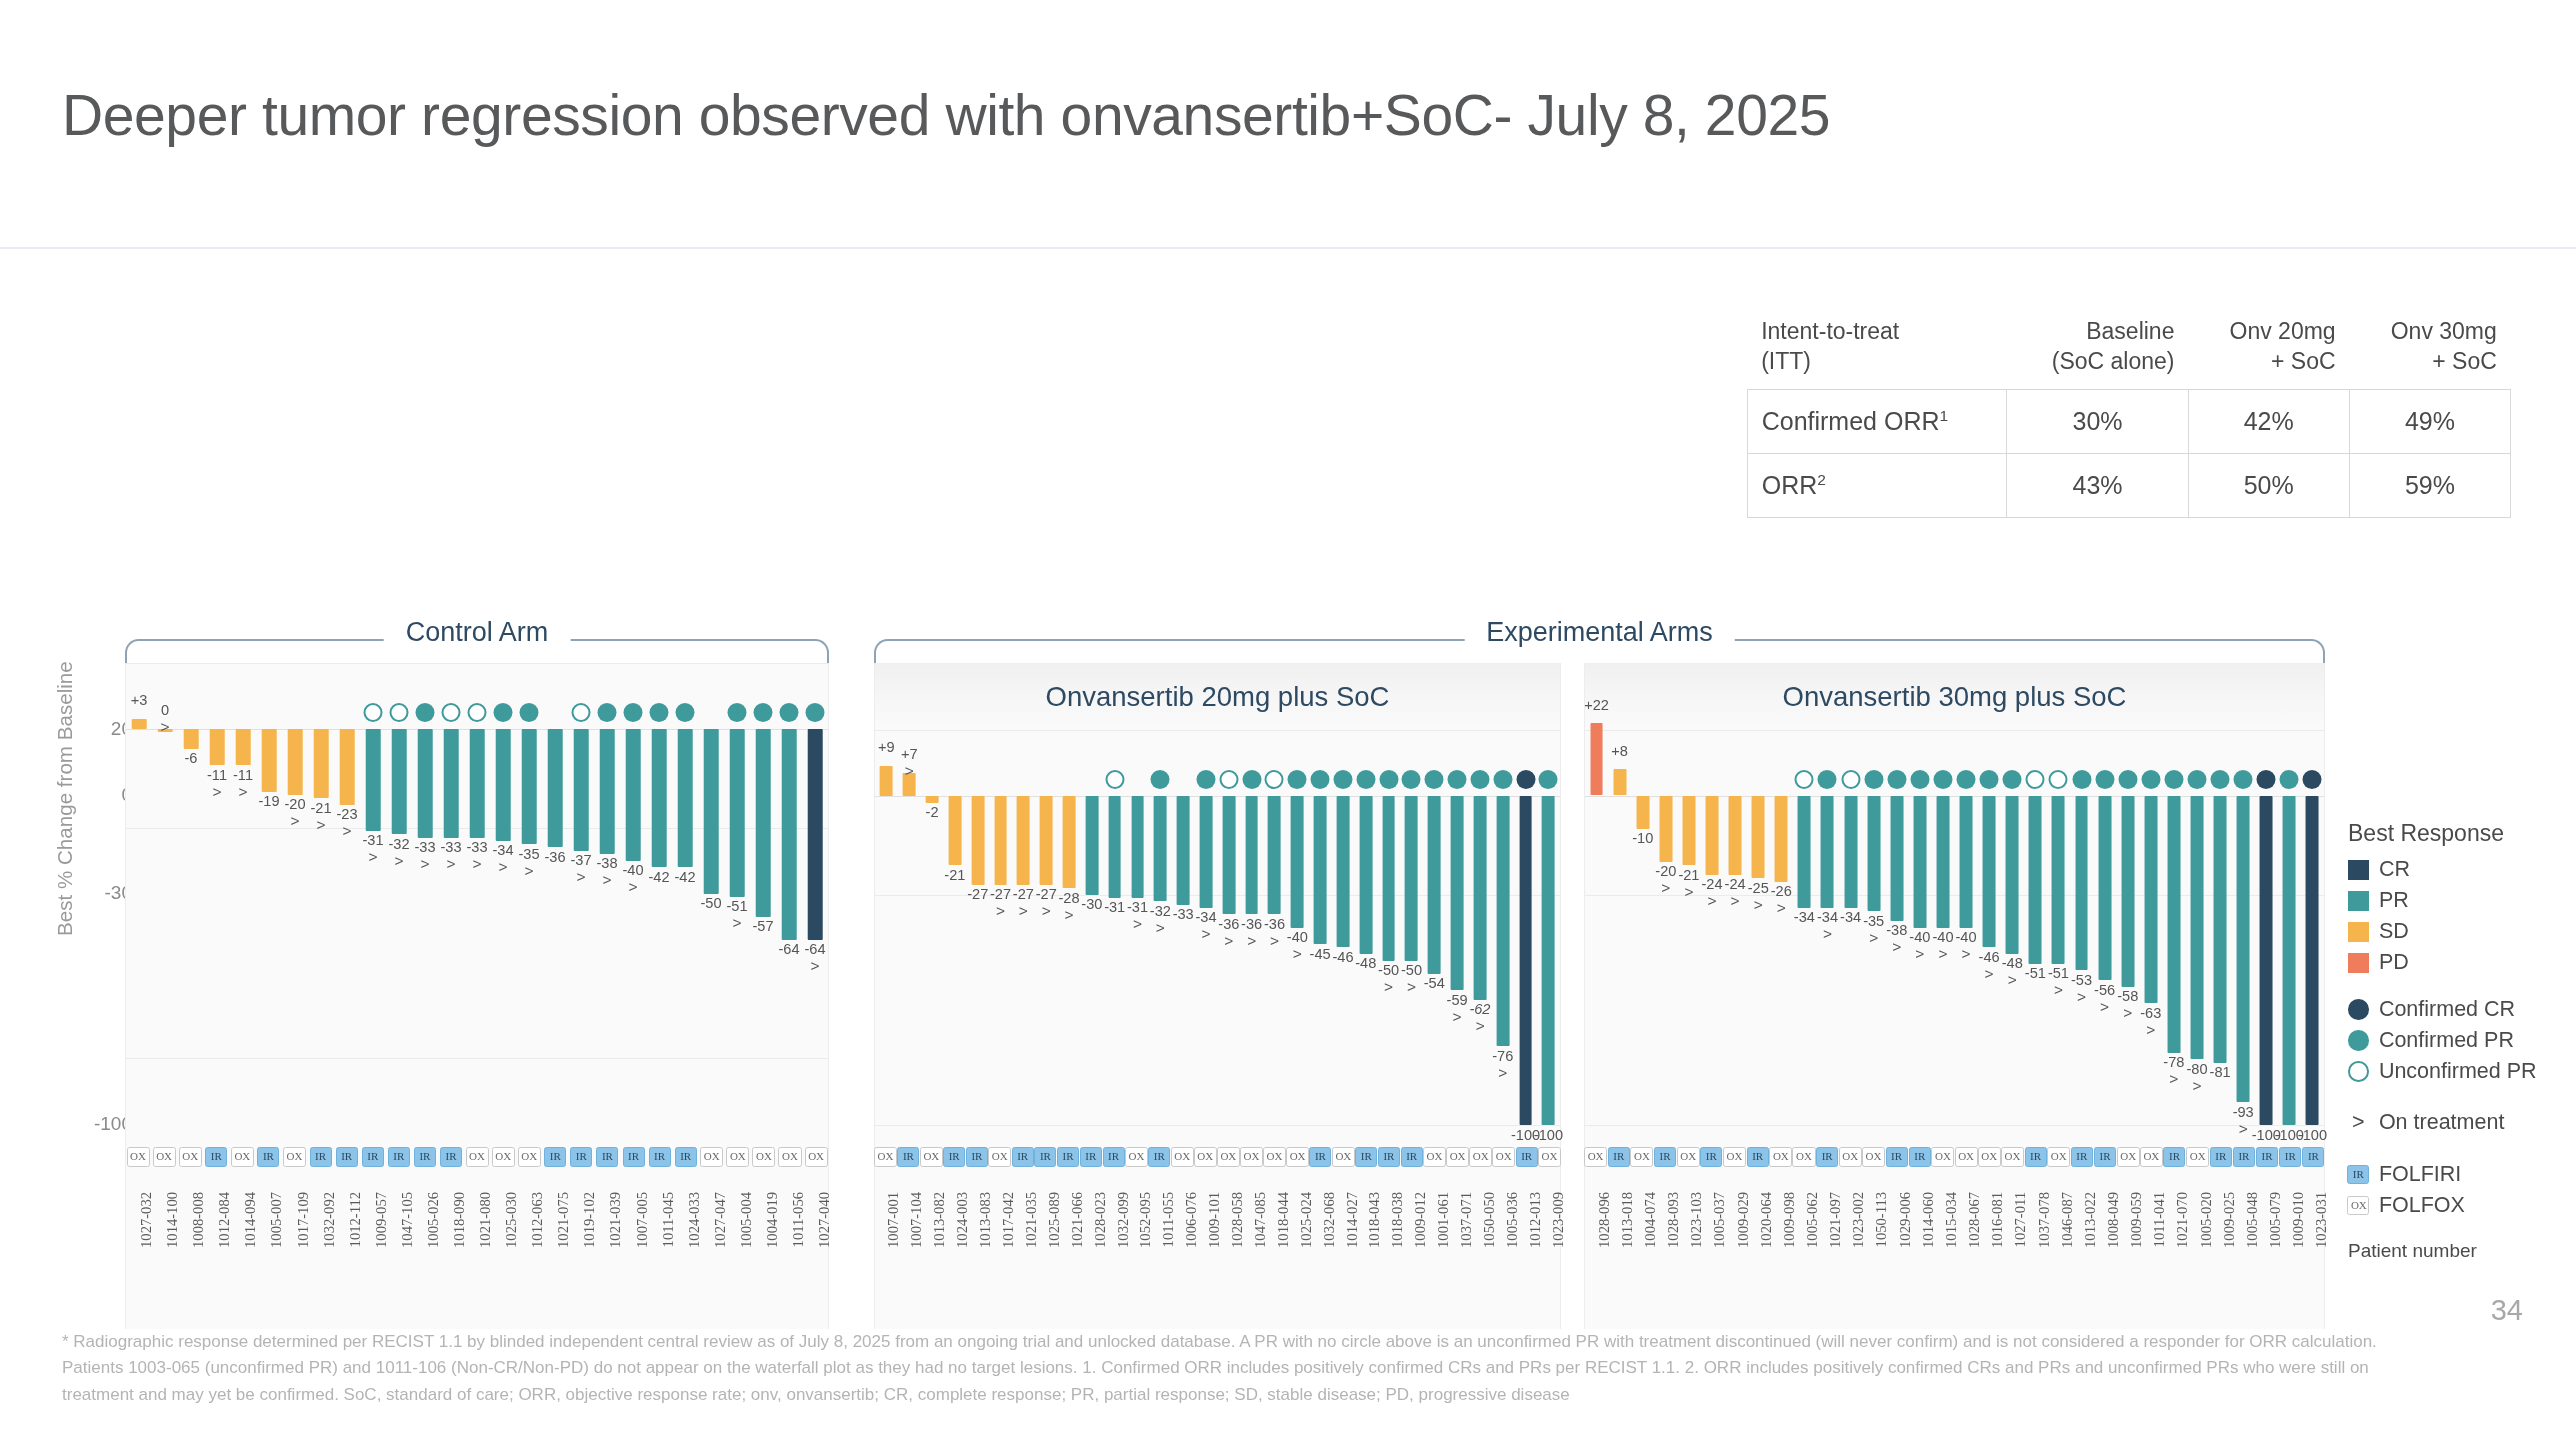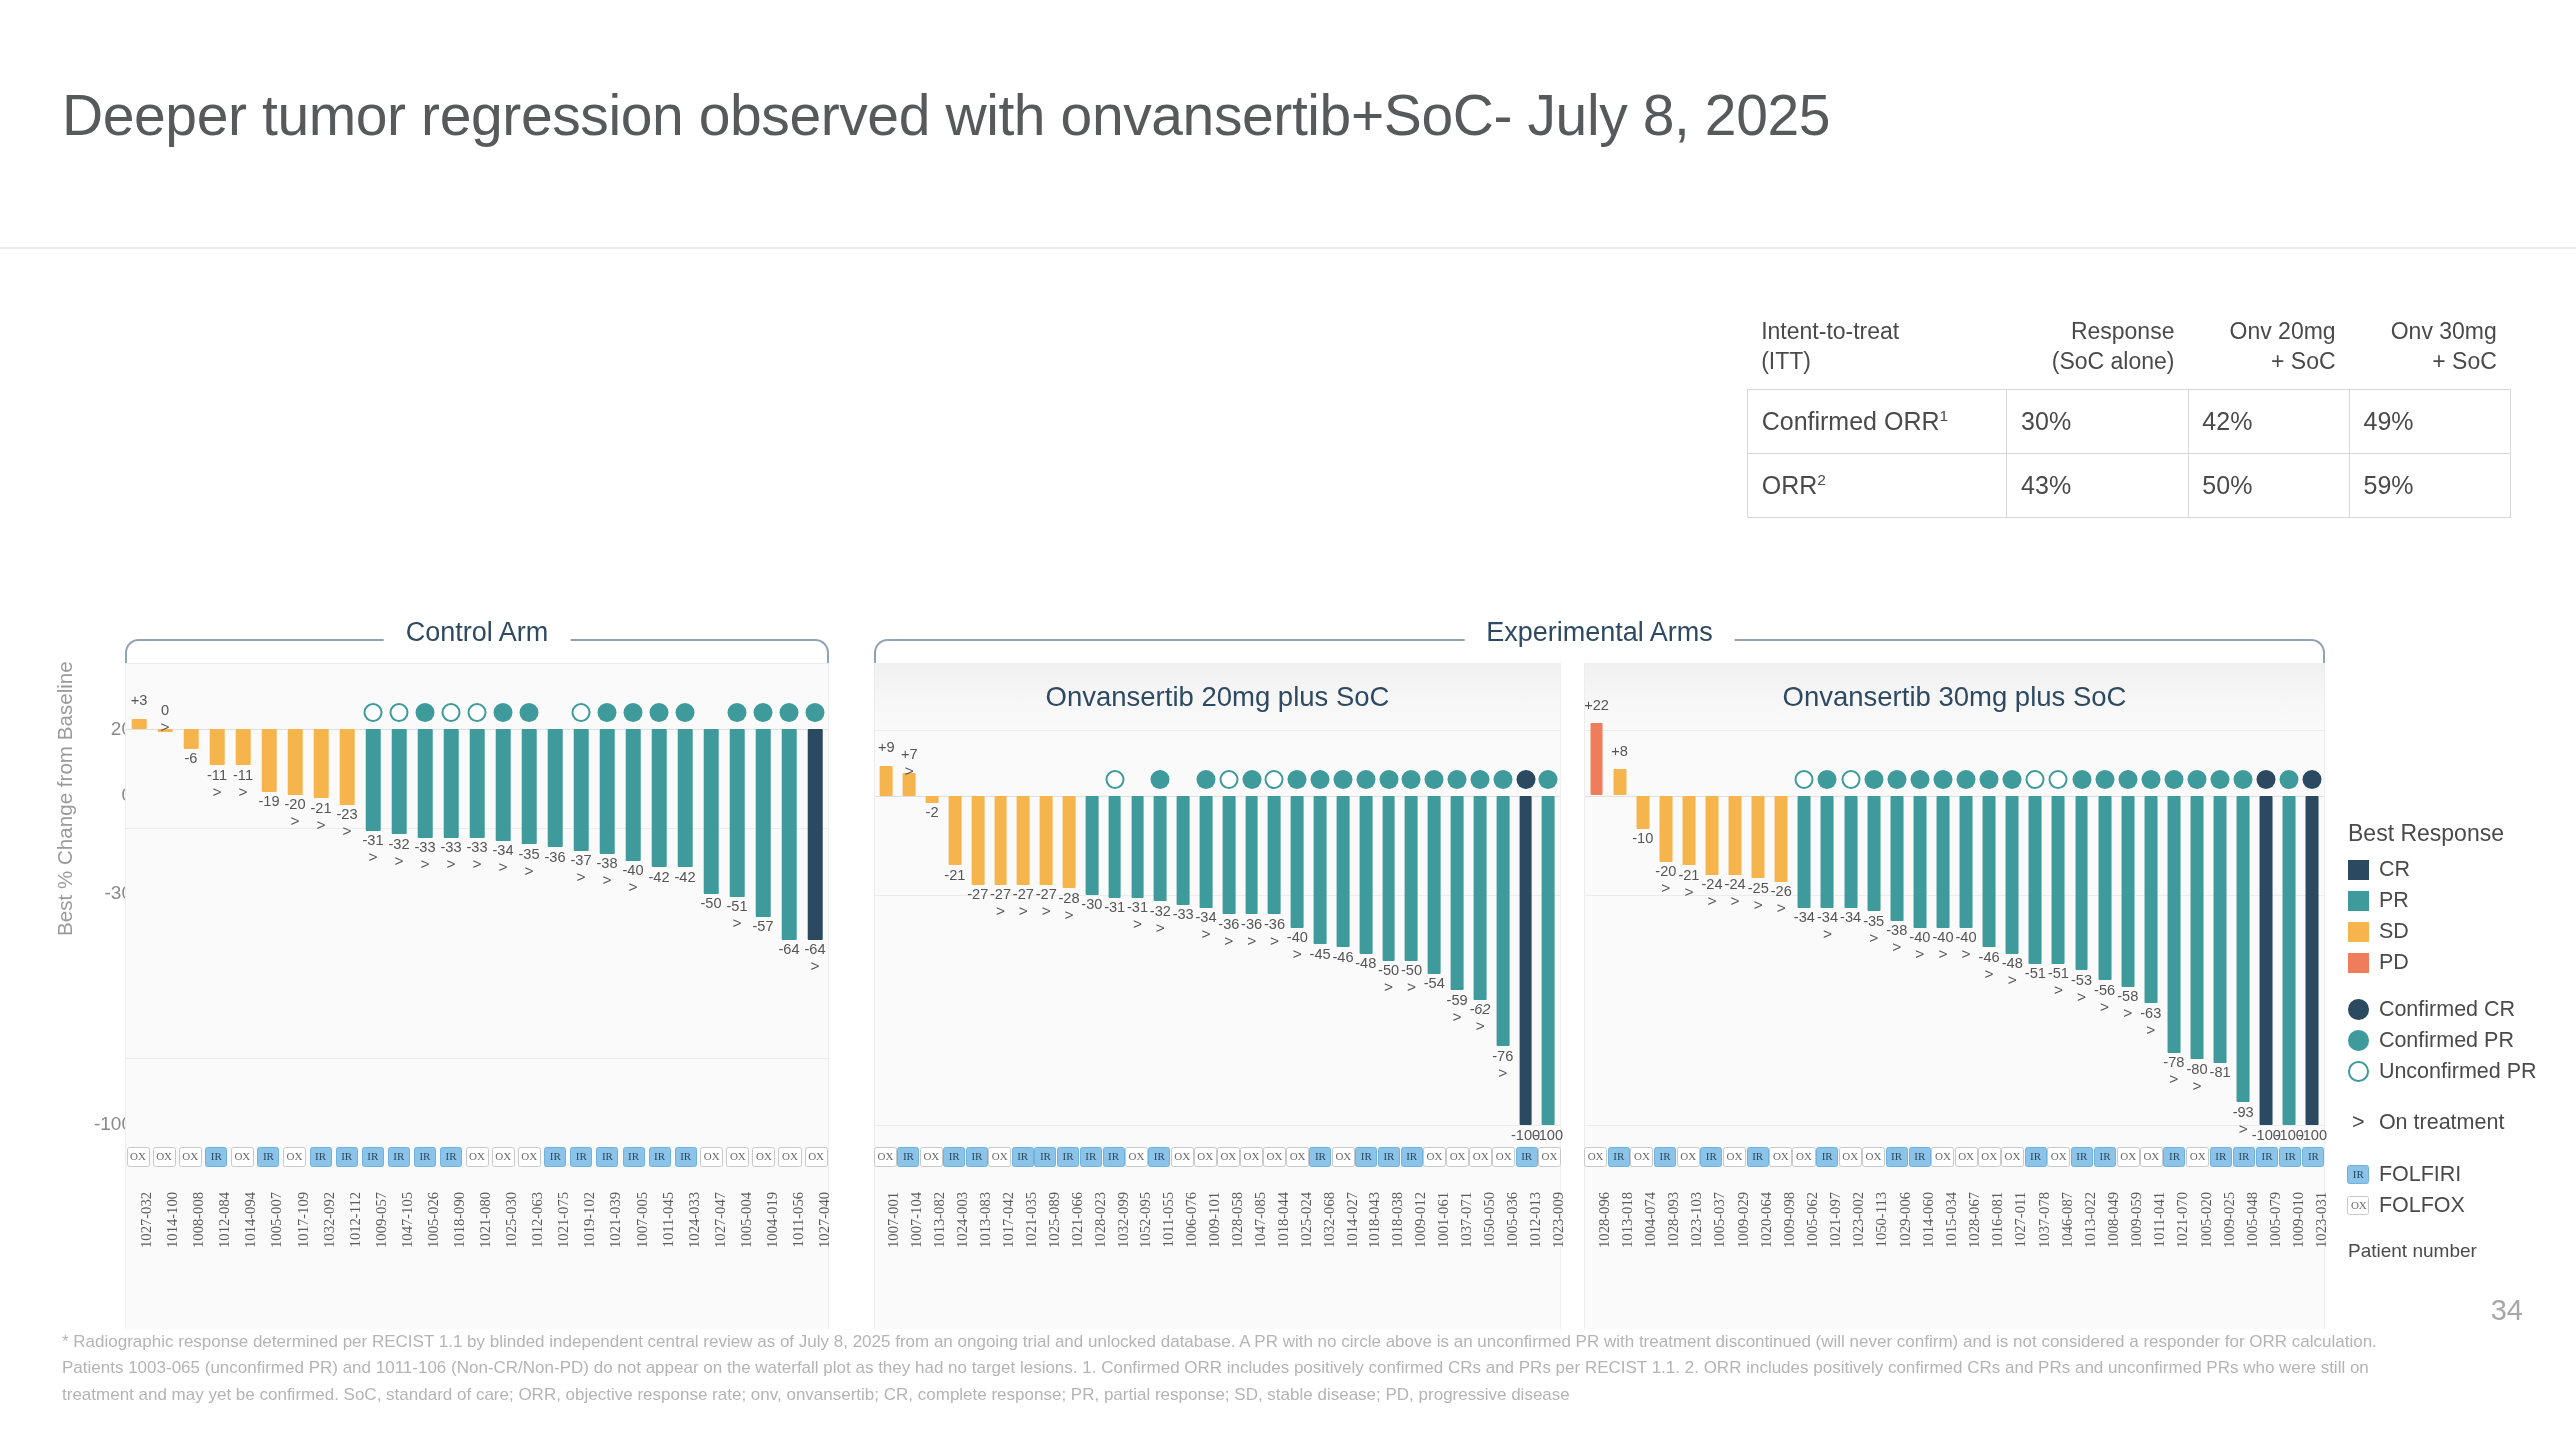--- a/index.html
+++ b/index.html
@@ -37,21 +37,21 @@
     padding: 12px 13.7px; font-weight: 400; vertical-align: top;
   }
   #itt-table thead th { border: none; background: transparent; line-height: 1.3; }
   #itt-table thead th.lbl { text-align: left; }
   #itt-table thead th.num { text-align: right; }
   #itt-table tbody td {
     border: 0.9px solid #d8d8d8; padding: 17px 13.7px;
     background: #ffffff; font-size: 25px;
   }
   #itt-table tbody td.lbl { text-align: left; }
-  #itt-table tbody td.num { text-align: left; }
+  #itt-table tbody td.num { text-align: center; }
   sup { font-size: 0.62em; vertical-align: super; }
 
   
   .arm-group { position: absolute; }
   .arm-bracket {
     position: absolute; left: 0; top: 22px; width: 100%; height: 24px;
     border: 2.6px solid #8fa3b5; border-bottom: none;
     border-radius: 13.7px 13.7px 0 0;
   }
   .arm-label {
@@ -165,21 +165,21 @@
 
 
   <table id="itt-table">
     <thead>
       <tr>
         <th class="lbl">
           <span>Intent-to-treat</span><br>
           <span>(ITT)</span>
         </th>
         <th class="num">
-          <span>Response</span><br>
+          <span>Baseline</span><br>
           <span>(SoC alone)</span>
         </th>
         <th class="num">
           <span>Onv 20mg</span><br>
           <span>+ SoC</span>
         </th>
         <th class="num">
           <span>Onv 30mg</span><br>
           <span>+ SoC</span>
         </th>

